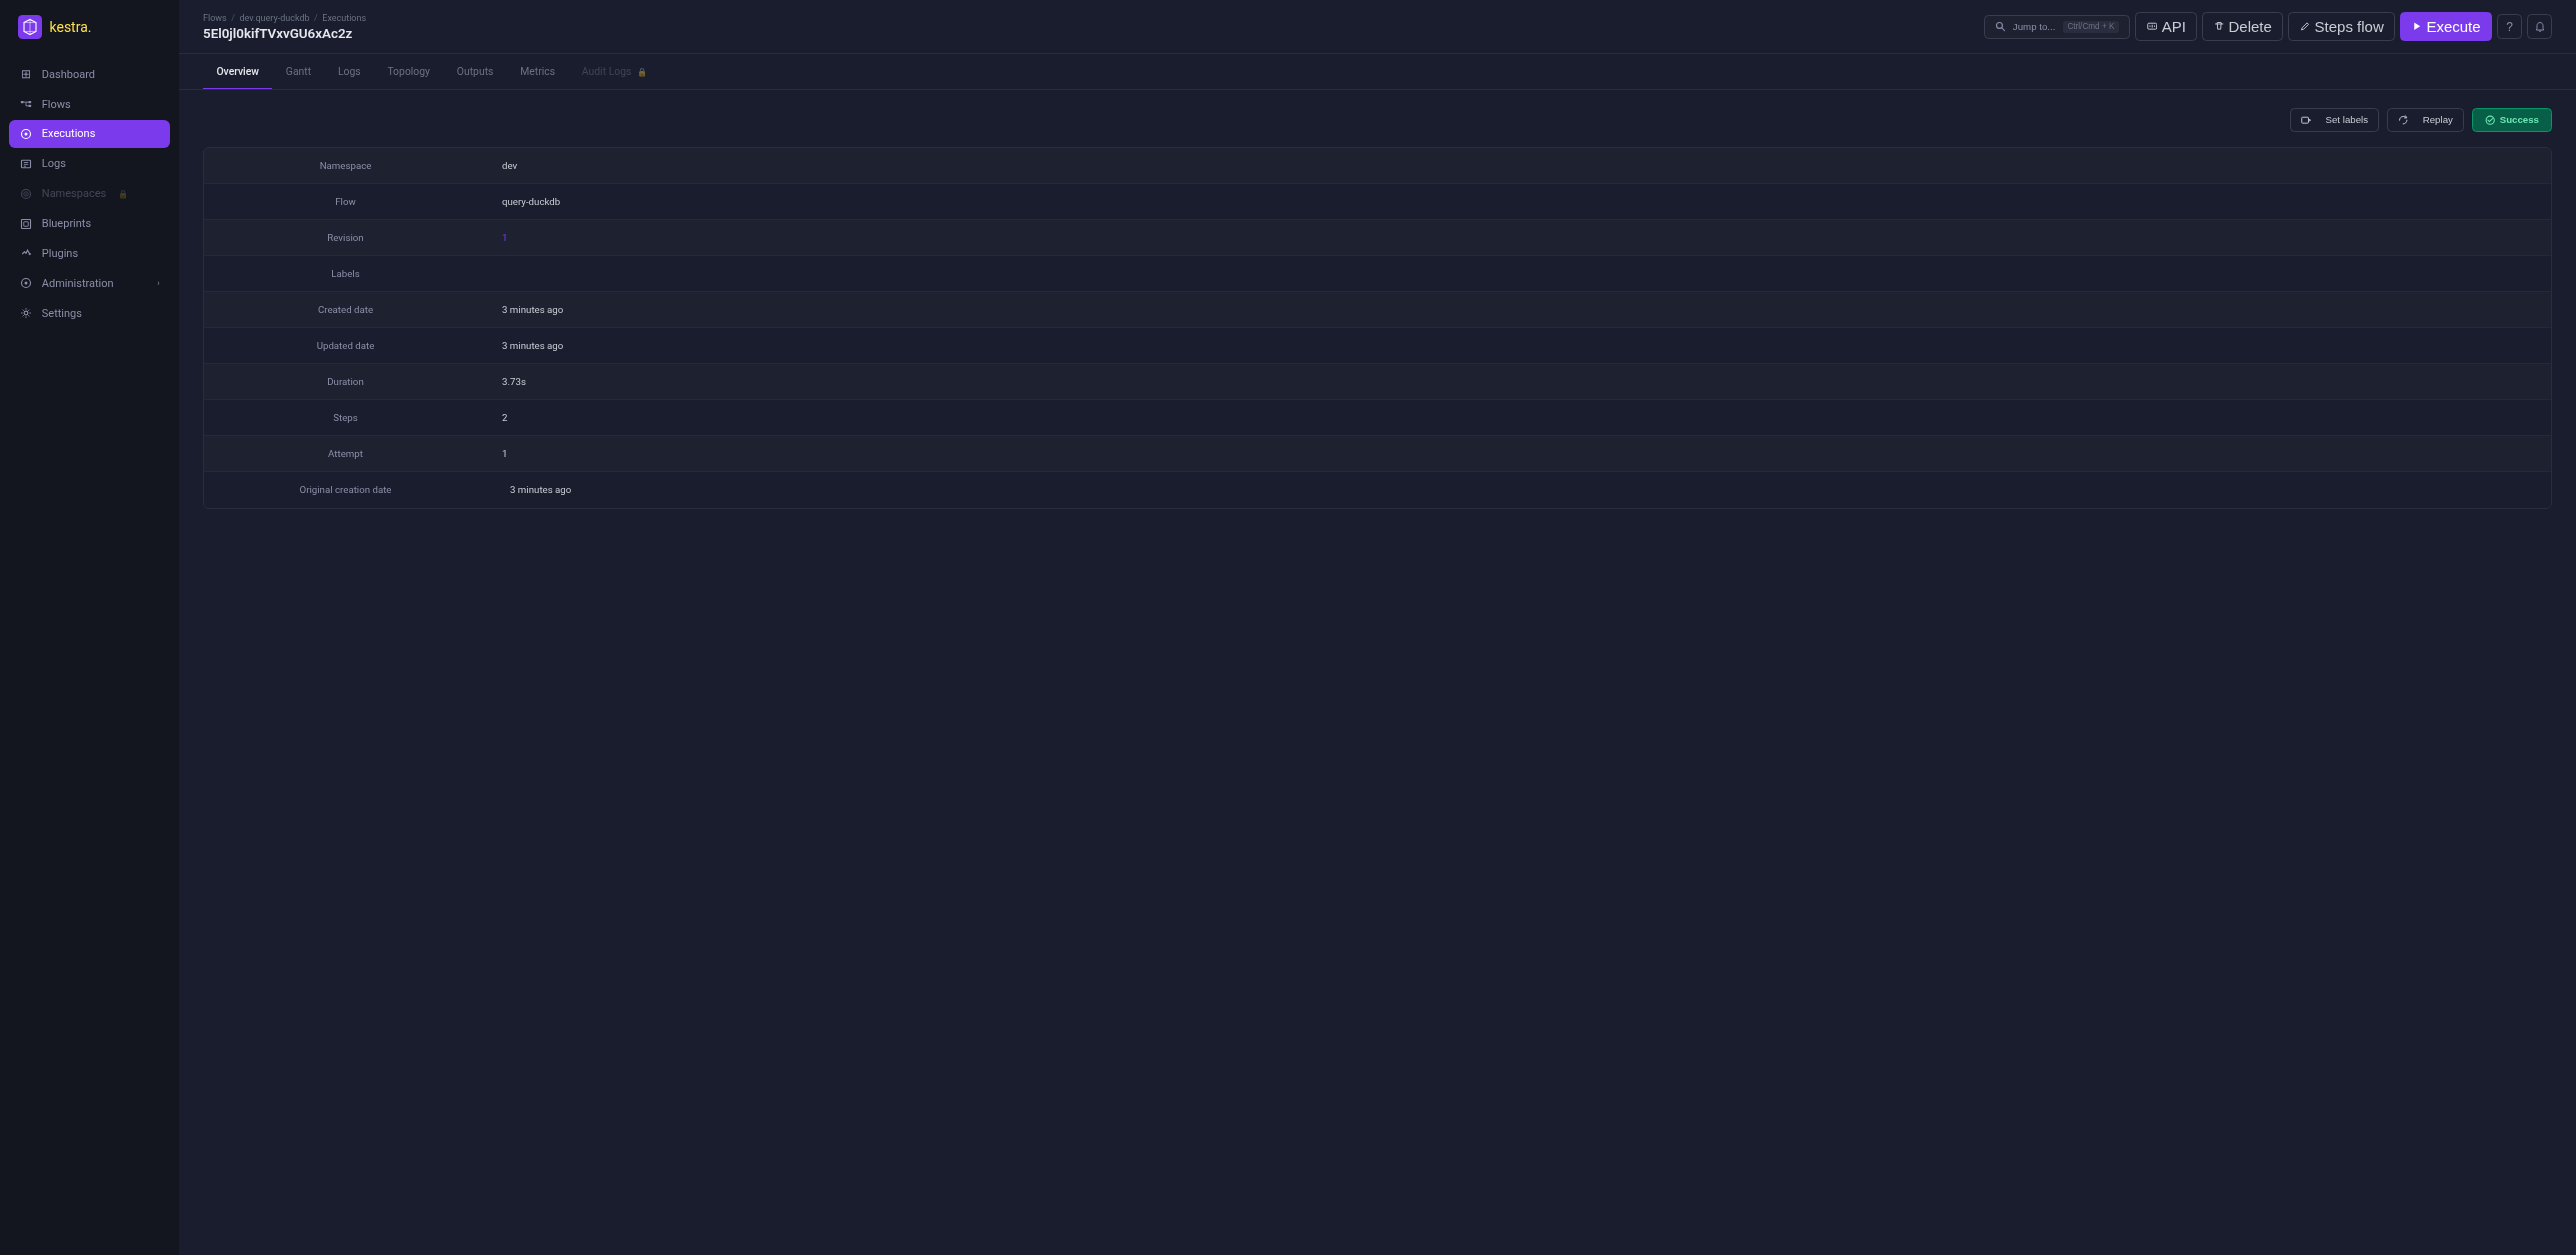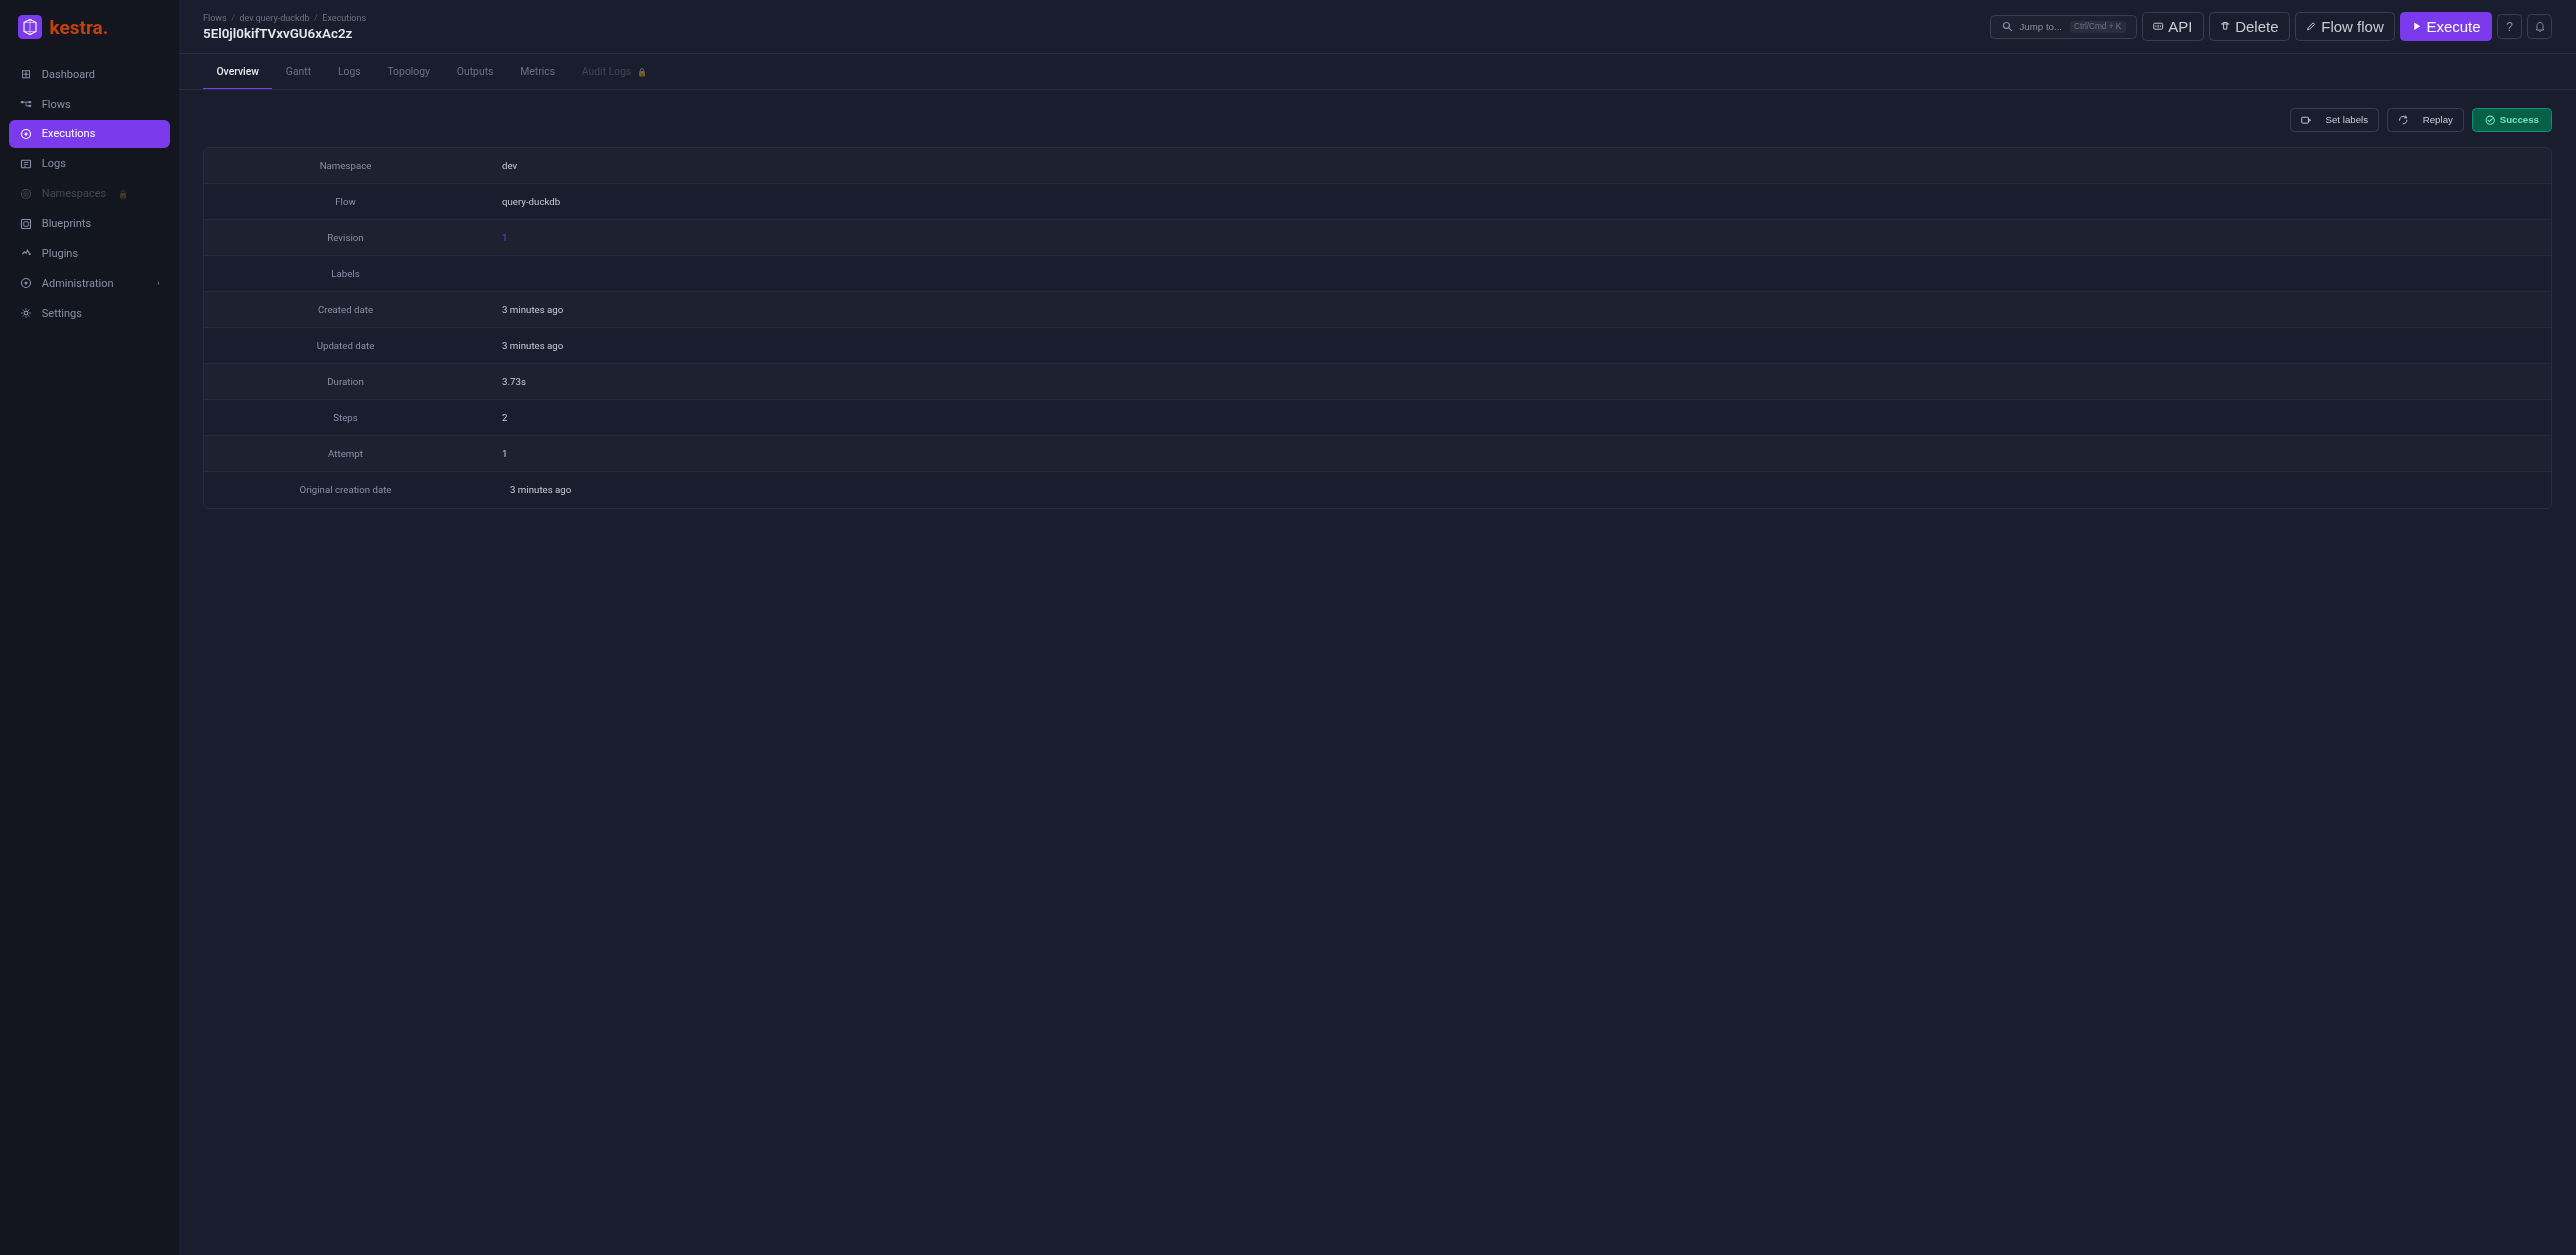--- a/index.html
+++ b/index.html
@@ -27,23 +27,23 @@
       display: flex;
       align-items: center;
       gap: 7.5px;
       margin-bottom: 6px;
     }
     .logo-icon {
       width: 24px;
       height: 24px;
     }
     .logo-text {
-      font-size: 19px;
-      font-weight: 700;
-      color: #c2410c;
+      font-size: 14px;
+      font-weight: 400;
+      color: #fde047;
     }
     .sidebar-nav {
       display: flex;
       flex-direction: column;
       gap: 1.5px;
       padding: 0 9px;
       flex: 1;
     }
     .nav-item {
       display: flex;
@@ -415,21 +415,21 @@
           <polyline points="2,4 3,4 12,4" stroke="currentColor" stroke-width="1.3" stroke-linecap="round"></polyline>
           <path d="M4 4V2.5C4 2.2 4.2 2 4.5 2h5c.3 0 .5.2.5.5V4" stroke="currentColor" stroke-width="1.3"></path>
           <path d="M4.5 4l.5 7h4l.5-7" stroke="currentColor" stroke-width="1.3" stroke-linecap="round"></path>
         </svg>
         <span>Delete</span>
       </button>
       <button class="btn btn-ghost">
         <svg width="10.4" height="10.4" viewBox="0 0 14 14" fill="none">
           <path d="M9.5 2.5 L11.5 4.5 L5 11 L2 12 L3 9 Z" stroke="currentColor" stroke-width="1.3" fill="none" stroke-linejoin="round"></path>
         </svg>
-        <span>Flow flow</span>
+        <span>Steps flow</span>
       </button>
       <button class="btn btn-primary">
         <svg width="10.4" height="10.4" viewBox="0 0 14 14" fill="none">
           <polygon points="3,2 11,7 3,12" fill="white"></polygon>
         </svg>
         <span>Execute</span>
       </button>
       <button class="icon-btn">
         <span>?</span>
       </button>

